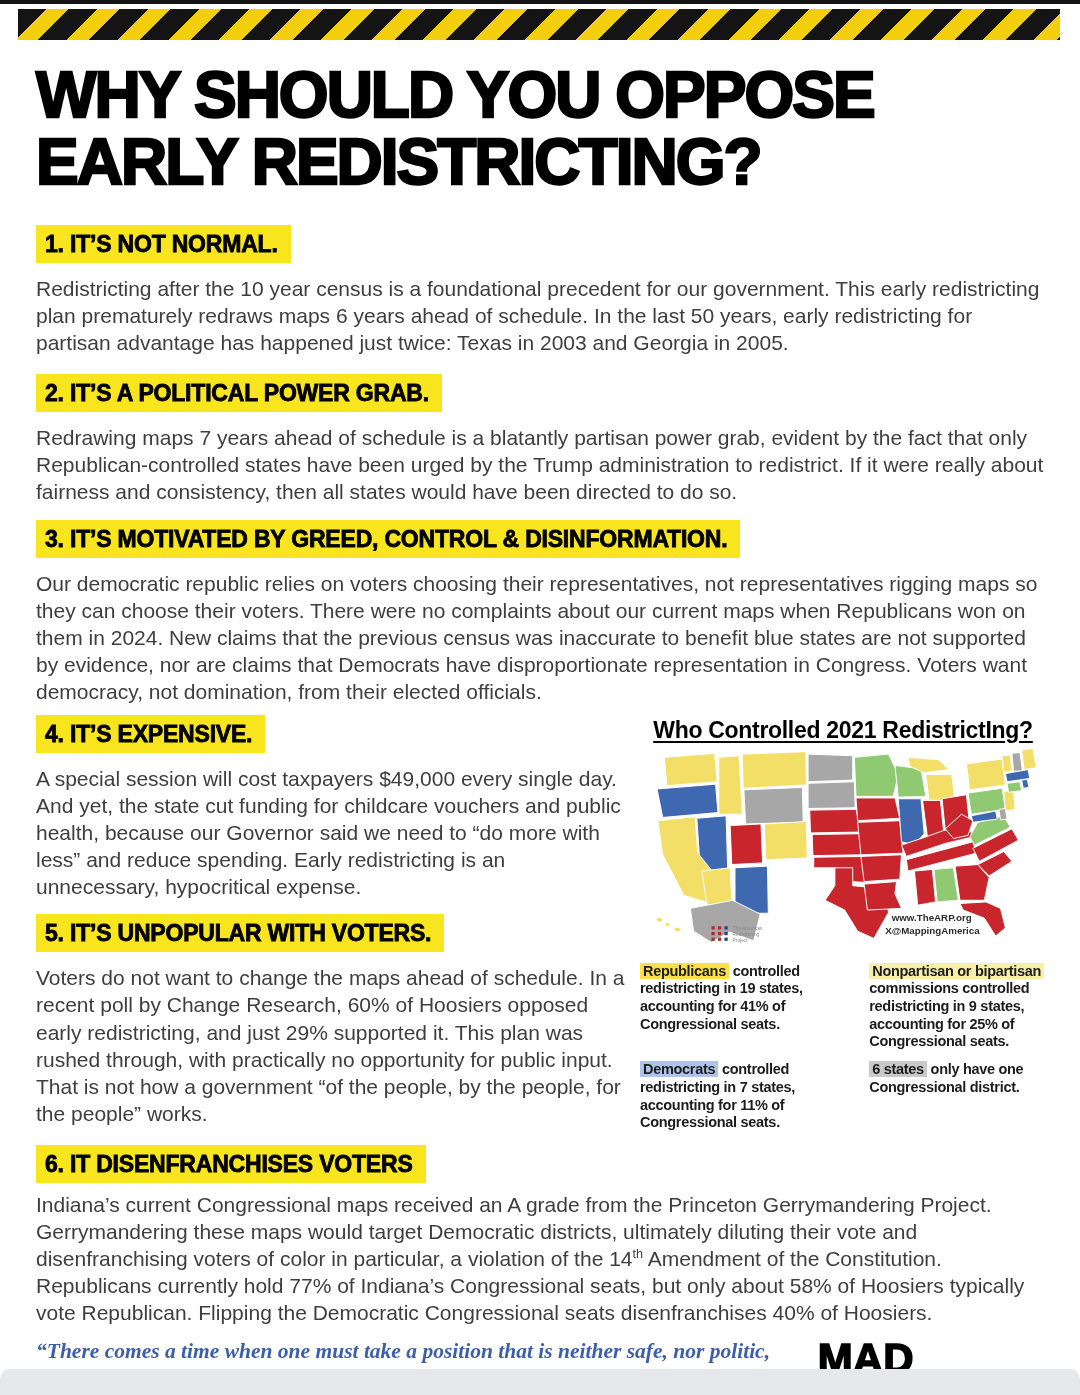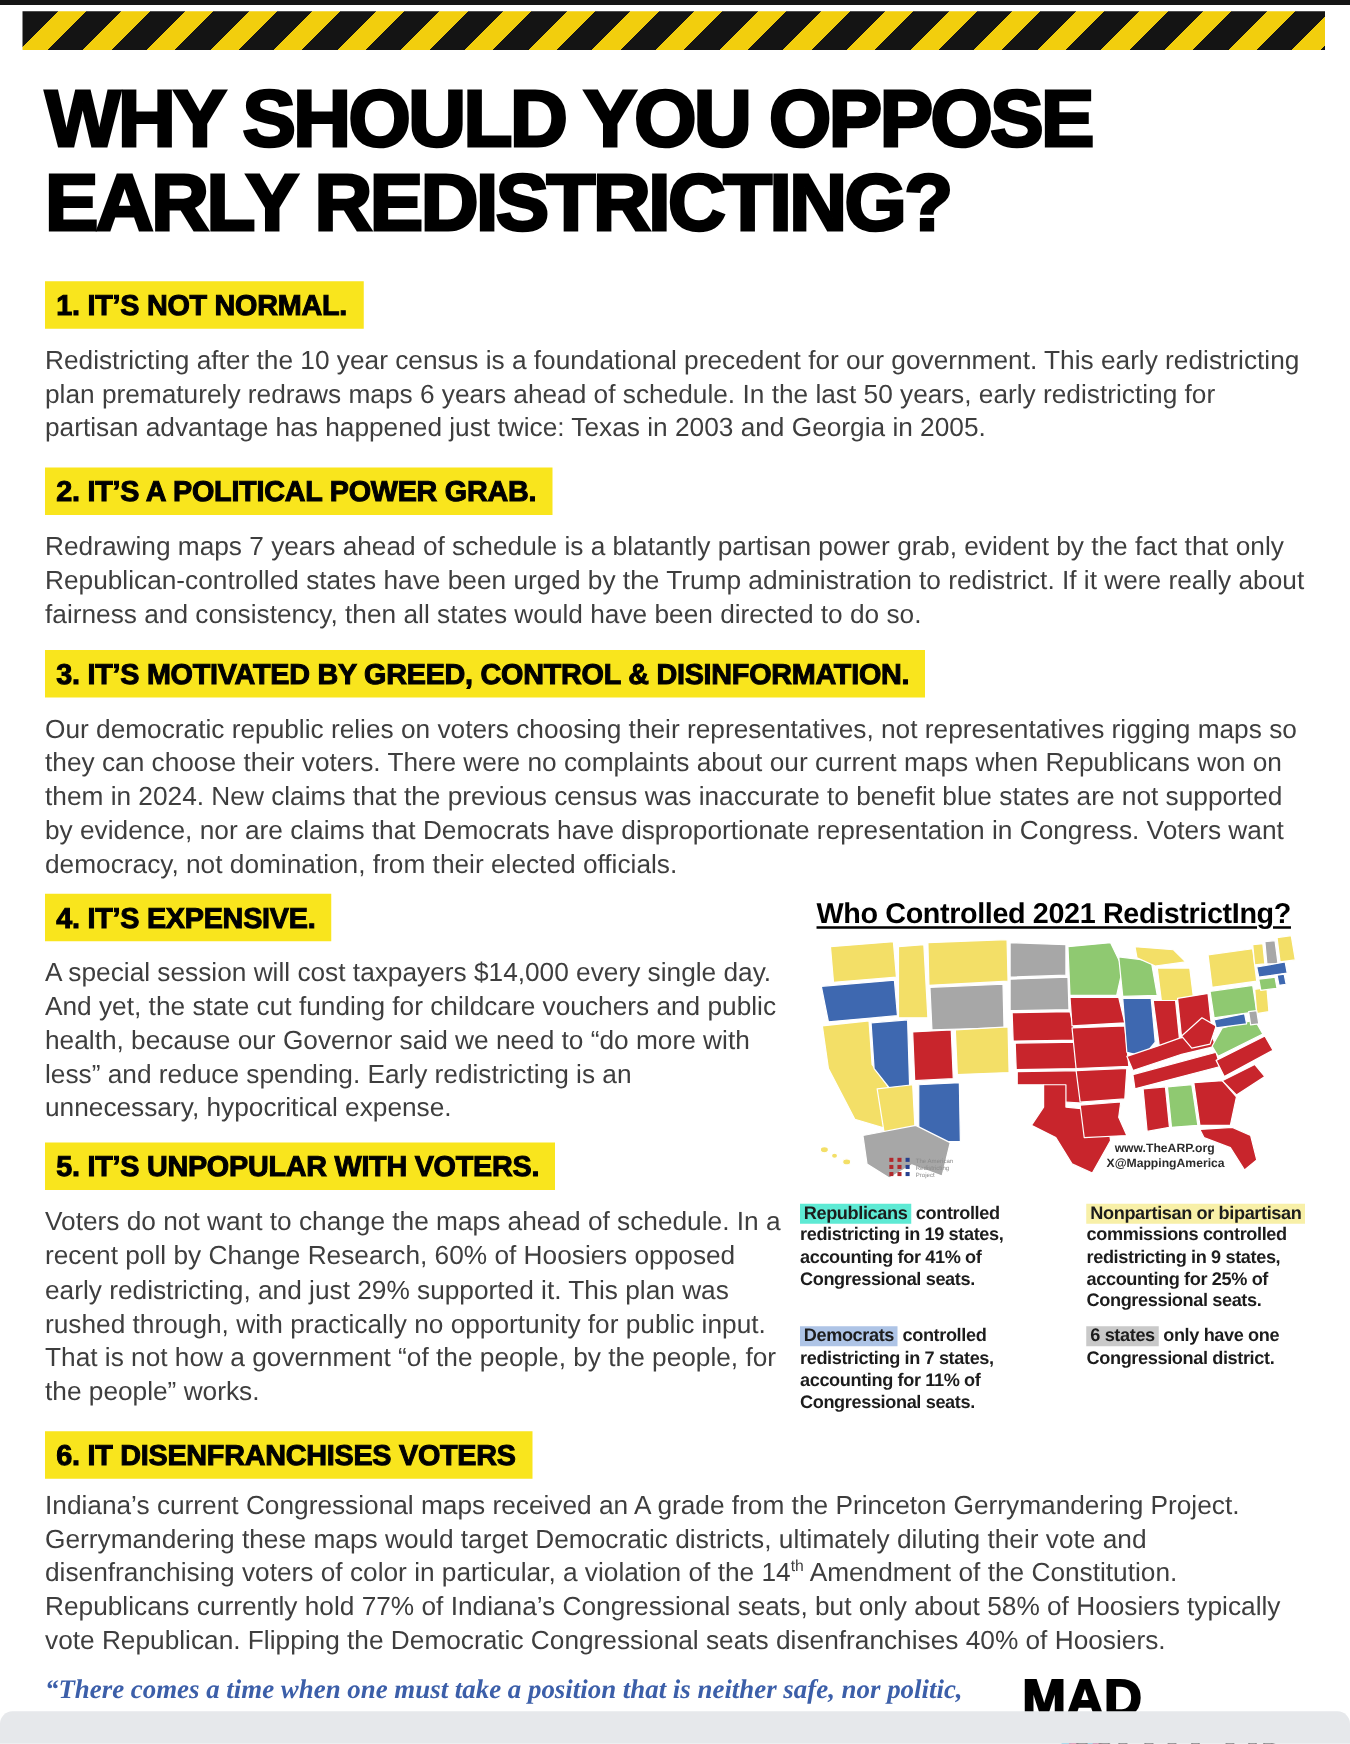--- a/index.html
+++ b/index.html
@@ -73,21 +73,21 @@
     <div class="mt-sec" style="margin-top:14px;">
       <span class="sec-head">3. IT’S MOTIVATED BY GREED, CONTROL &amp; DISINFORMATION.</span>
     </div>
     <p class="body">Our democratic republic relies on voters choosing their representatives, not representatives rigging maps so they can choose their voters. There were no complaints about our current maps when Republicans won on them in 2024. New claims that the previous census was inaccurate to benefit blue states are not supported by evidence, nor are claims that Democrats have disproportionate representation in Congress. Voters want democracy, not domination, from their elected officials.</p>
 
     <div class="cols">
       <div class="col-left">
         <div style="margin-top:2px;">
           <span class="sec-head">4. IT’S EXPENSIVE.</span>
         </div>
-        <p class="body">A special session will cost taxpayers $14,000 every single day. And yet, the state cut funding for childcare vouchers and public health, because our Governor said we need to “do more with less” and reduce spending. Early redistricting is an unnecessary, hypocritical expense.</p>
+        <p class="body">A special session will cost taxpayers $49,000 every single day. And yet, the state cut funding for childcare vouchers and public health, because our Governor said we need to “do more with less” and reduce spending. Early redistricting is an unnecessary, hypocritical expense.</p>
 
         <div style="margin-top:14px;">
           <span class="sec-head">5. IT’S UNPOPULAR WITH VOTERS.</span>
         </div>
         <p class="body">Voters do not want to change the maps ahead of schedule. In a recent poll by Change Research, 60% of Hoosiers opposed early redistricting, and just 29% supported it. This plan was rushed through, with practically no opportunity for public input. That is not how a government “of the people, by the people, for the people” works.</p>
 
         <div style="margin-top:18px;">
           <span class="sec-head">6. IT DISENFRANCHISES VOTERS</span>
         </div>
       </div>
@@ -165,21 +165,21 @@
             <text x="114" y="234" font-size="6" fill="#8a8a8a">Redistricting</text>
             <text x="114" y="241" font-size="6" fill="#8a8a8a">Project</text>
           </g>
           <g font-weight="bold" fill="#2b2b2b">
             <text x="310" y="216" font-size="12">www.TheARP.org</text>
             <text x="302" y="231" font-size="12"><tspan>X</tspan><tspan>@MappingAmerica</tspan></text>
           </g>
         </svg>
 
         <div class="legend">
-          <p class="legend-item li-0"><span class="hl" style="background-color: #5eead4; text-align: right;">Republicans</span> <span>controlled redistricting in 19 states, accounting for 41% of Congressional seats.</span></p>
+          <p class="legend-item li-0"><span class="hl" style="background-color: #fde047; text-align: right;">Republicans</span> <span>controlled redistricting in 19 states, accounting for 41% of Congressional seats.</span></p>
           <p class="legend-item li-1"><span class="hl" style="background-color: rgb(174, 196, 230);">Democrats</span> <span>controlled redistricting in 7 states, accounting for 11% of Congressional seats.</span></p>
           <p class="legend-item li-2"><span class="hl" style="background-color: rgb(248, 240, 168);">Nonpartisan or bipartisan</span> <span>commissions controlled redistricting in 9 states, accounting for 25% of Congressional seats.</span></p>
           <p class="legend-item li-3"><span class="hl" style="background-color: rgb(201, 201, 201);">6 states</span> <span>only have one Congressional district.</span></p>
         </div>
       </div>
     </div>
 
     <p class="body" style="margin-top:8px;"><span>Indiana’s current Congressional maps received an A grade from the Princeton Gerrymandering Project. Gerrymandering these maps would target Democratic districts, ultimately diluting their vote and disenfranchising voters of color in particular, a violation of the 14</span><sup>th</sup><span> Amendment of the Constitution. Republicans currently hold 77% of Indiana’s Congressional seats, but only about 58% of Hoosiers typically vote Republican. Flipping the Democratic Congressional seats disenfranchises 40% of Hoosiers.</span></p>
 
     <div class="bottom-row">

